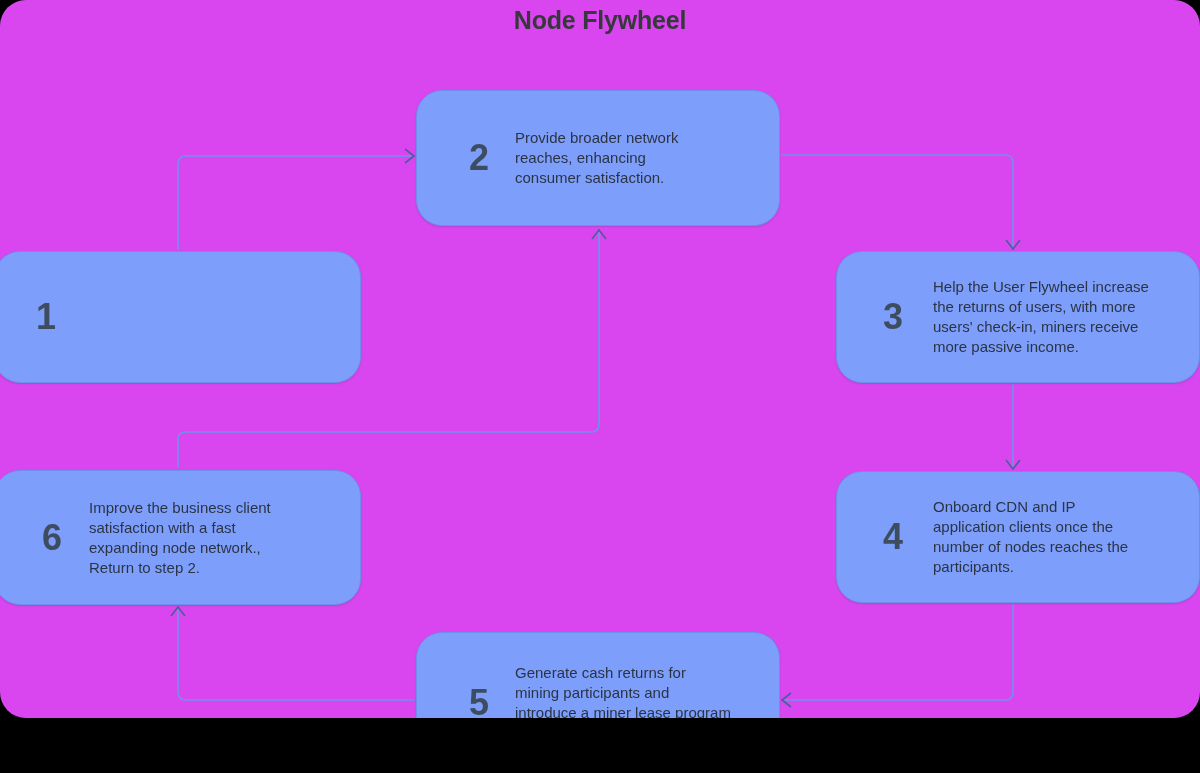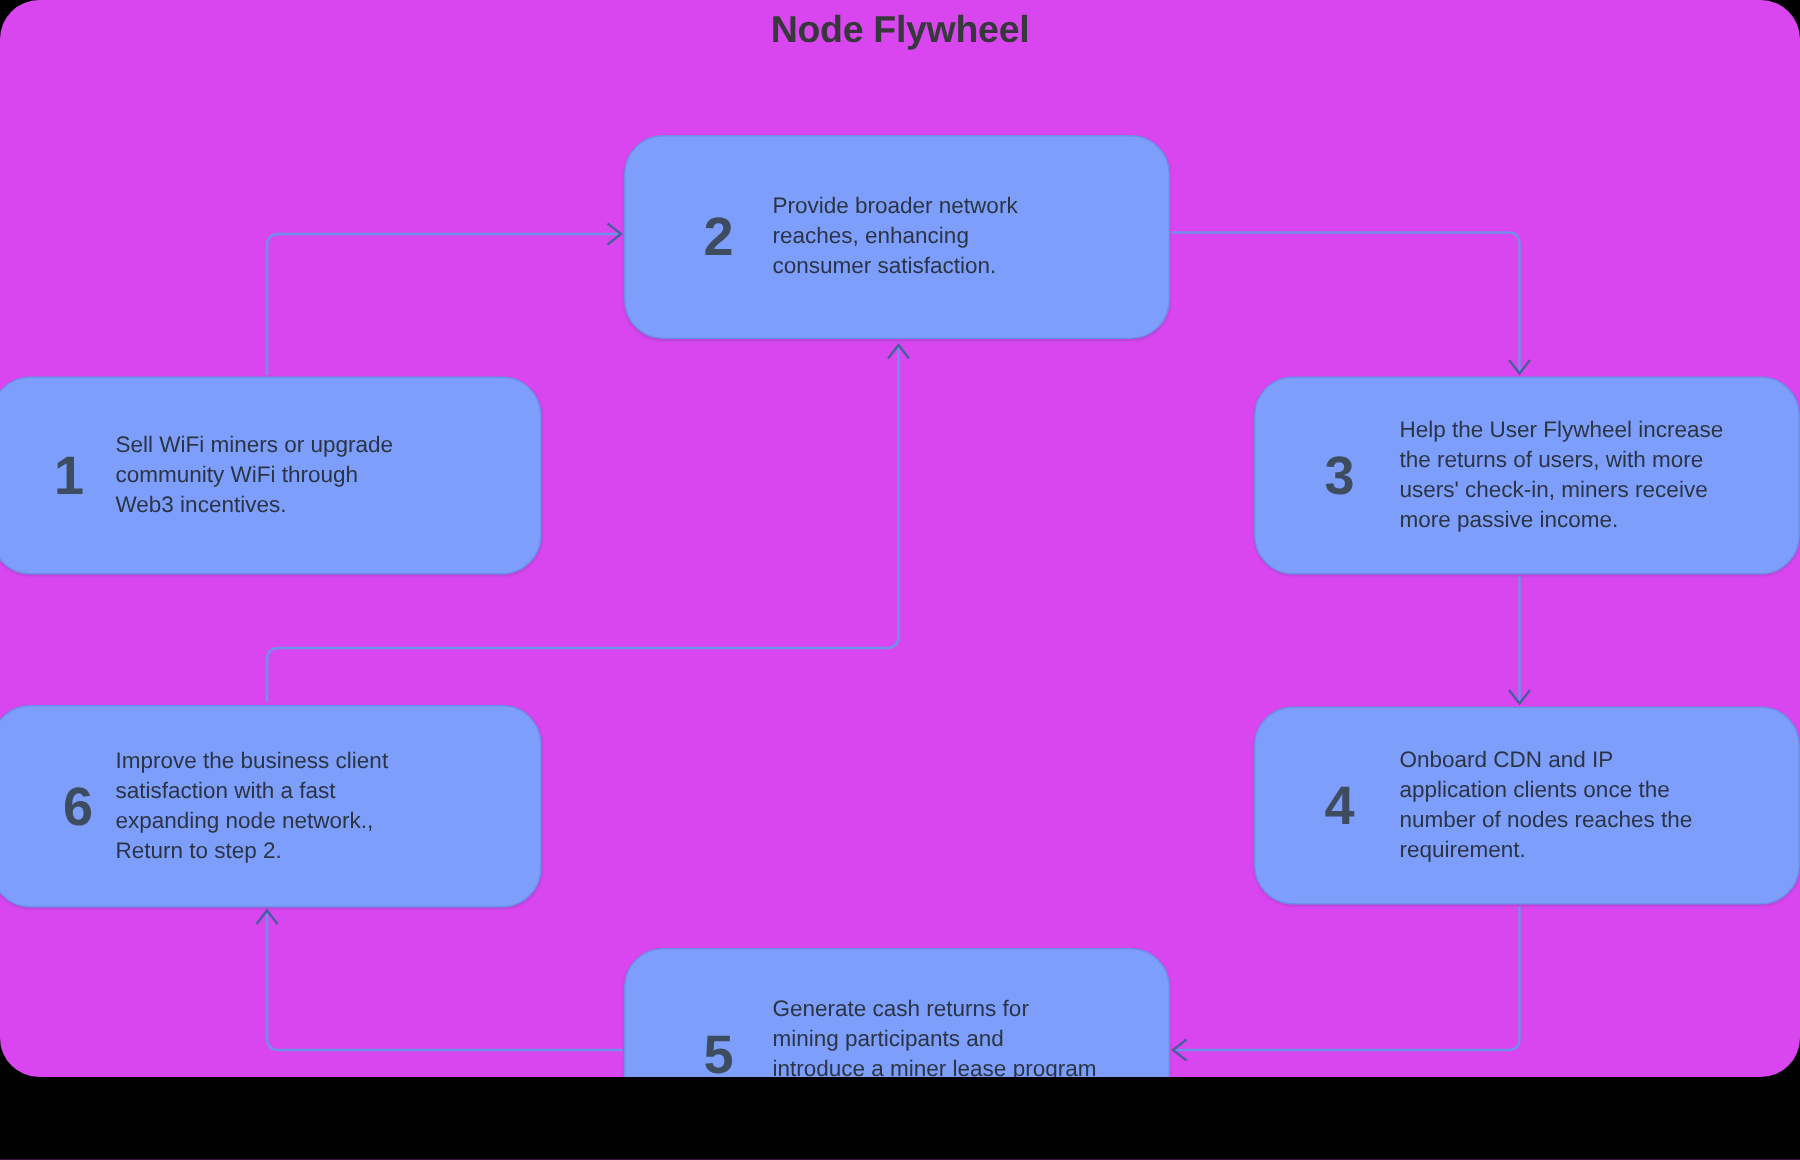--- a/index.html
+++ b/index.html
@@ -76,21 +76,21 @@
   #node-4 { left: 836px; top: 471px; width: 364px; height: 132px; padding: 0 10px 0 36px; }
   #node-4 .node-number { width: 40px; }
   #node-4 .node-text { margin-left: 20px; }
 
   #node-5 { left: 416px; top: 632px; width: 364px; height: 141px; padding: 0 16px 0 42px; }
   #node-5 .node-number { width: 40px; }
   #node-5 .node-text { margin-left: 16px; }
 
   #node-6 { left: -6px;  top: 470px; width: 367px; height: 135px; padding: 0 16px 0 36px; }
   #node-6 .node-number { width: 42px; }
-  #node-6 .node-text { margin-left: 4px; }
+  #node-6 .node-text { margin-left: 16px; }
 
   #connectors {
     position: absolute;
     left: 0; top: 0;
     width: 1200px;
     height: 773px;
     pointer-events: none;
   }
   .conn {
     fill: none;
@@ -138,23 +138,20 @@
     </g>
 
     <g>
       <path class="conn" d="M178,468 L178,440 Q178,432 186,432 L591,432 Q599,432 599,424 L599,230"></path>
       <path class="conn-head" d="M592,239 L599,230 L606,239"></path>
     </g>
   </svg>
 
   <div class="node" id="node-1">
     <div class="node-number">1</div>
-    <div class="node-text">Sell WiFi miners or upgrade
-community WiFi through
-Web3 incentives.</div>
   </div>
 
   <div class="node" id="node-2">
     <div class="node-number">2</div>
     <div class="node-text">Provide broader network
 reaches, enhancing
 consumer satisfaction.</div>
   </div>
 
   <div class="node" id="node-3">
@@ -163,21 +160,21 @@
 the returns of users, with more
 users' check-in,  miners receive
 more passive income.</div>
   </div>
 
   <div class="node" id="node-4">
     <div class="node-number">4</div>
     <div class="node-text">Onboard CDN and IP
 application clients once the
 number of nodes reaches the
-requirement.</div>
+participants.</div>
   </div>
 
   <div class="node" id="node-5">
     <div class="node-number">5</div>
     <div class="node-text">Generate cash returns for
 mining participants and
 introduce a miner lease program
 to expedite the growth.</div>
   </div>
 

